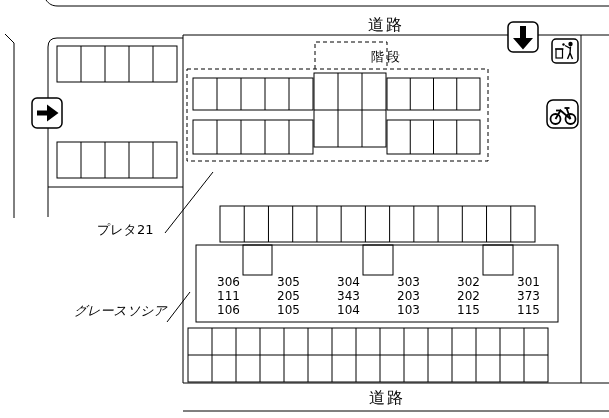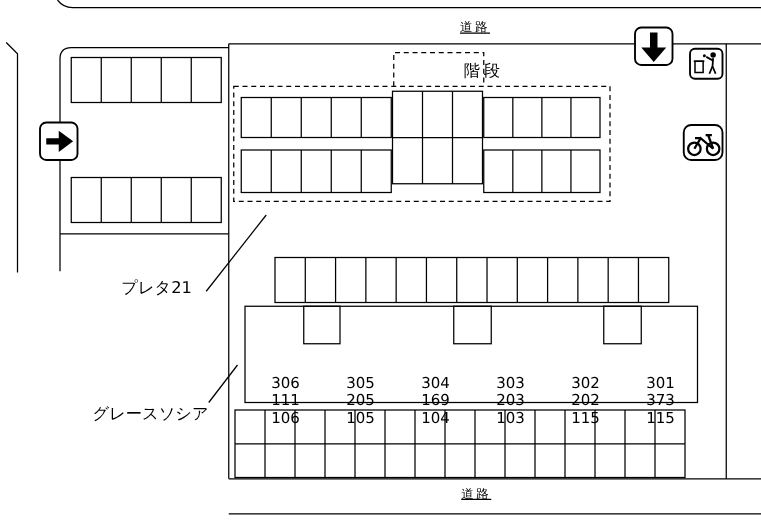--- a/index.html
+++ b/index.html
@@ -1,25 +1,25 @@
 <!DOCTYPE html>
 <html><head>
 <meta charset="utf-8">
 <style>
   html,body{margin:0;padding:0;background:#fff;}
   .stage{position:relative;width:609px;height:418px;background:#fff;overflow:hidden;
          font-family:"DejaVu Sans",sans-serif;color:#000;}
   .stage svg{position:absolute;left:0;top:0;}
   .lbl{position:absolute;white-space:nowrap;color:#000;}
-  .lbl-road{font-size:10px;letter-spacing:2px;text-decoration:underline;}
+  .lbl-road{font-size:16px;letter-spacing:2px;}
   .lbl-stairs{font-size:13px;letter-spacing:3px;padding-left:36px;}
   .lbl-bldg{font-size:13px;text-align:center;}
   .units{position:absolute;left:217px;top:275px;display:grid;
          grid-template-columns:repeat(6,60px);grid-auto-rows:14px;
-         font-size:12px;line-height:14px;margin-top:24px;}
+         font-size:12px;line-height:14px;}
   .units span{display:block;}
 </style>
 </head>
 <body>
 
 <div class="stage">
 
   <svg width="609" height="418" viewBox="0 0 609 418">
 
     <g stroke="#000" stroke-width="1" fill="none">
@@ -167,32 +167,32 @@
         <path d="M566.5,108 L570.5,119"></path>
         <path d="M564.5,108 L569.5,108"></path>
       </g>
     </g>
   </svg>
 
   <span class="lbl lbl-road" style="left:368px;top:15px;">道路</span>
   <span class="lbl lbl-road" style="left:369px;top:388px;">道路</span>
   <span class="lbl lbl-stairs" style="left:335px;top:48px;">階段</span>
   <span class="lbl lbl-bldg" style="left:97px;top:221px;">プレタ21</span>
-  <span class="lbl lbl-bldg" style="left:74px;top:322px;">グレースソシア</span>
+  <span class="lbl lbl-bldg" style="left:74px;top:302px;font-style:italic;">グレースソシア</span>
 
   <div class="units">
     <span>306</span>
     <span>305</span>
     <span>304</span>
     <span>303</span>
     <span>302</span>
     <span>301</span>
     <span>111</span>
     <span>205</span>
-    <span>169</span>
+    <span>343</span>
     <span>203</span>
     <span>202</span>
     <span>373</span>
     <span>106</span>
     <span>105</span>
     <span>104</span>
     <span>103</span>
     <span>115</span>
     <span>115</span>
   </div>

